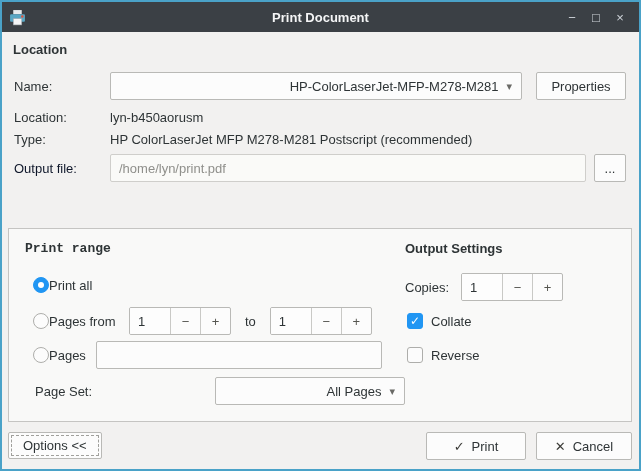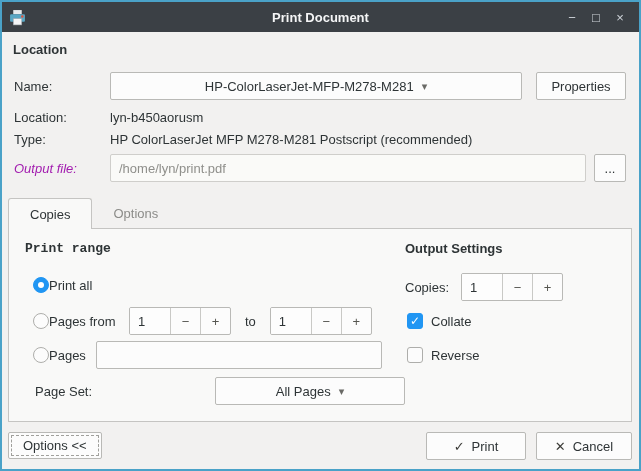--- a/index.html
+++ b/index.html
@@ -33,31 +33,31 @@
   .win-btn {
     width: 24px; height: 30px;
     display: flex; align-items: center; justify-content: center;
     color: #ced3d9; font-size: 13px; cursor: default;
   }
   
   .body { position: relative; height: 437px; }
   .section-label { position: absolute; left: 11px; top: 10px; font-weight: bold; }
   .row { position: absolute; display: flex; align-items: center; }
   .lbl { flex: 0 0 96px; }
-  .lbl-disabled { color: #a21caf; font-style: italic; }
+  .lbl-disabled { color: #0f172a; }
 
   .row-name     { left: 12px; top: 40px;  right: 13px; height: 28px; }
   .row-location { left: 12px; top: 76px;  height: 18px; }
   .row-type     { left: 12px; top: 98px;  height: 18px; }
   .row-output   { left: 12px; top: 122px; right: 13px; height: 28px; }
 
   .combobox {
     height: 28px; background: #fcfcfc;
     border: 1px solid #b9b9b6; border-radius: 2px;
-    display: flex; align-items: center; justify-content: center;
+    display: flex; align-items: center; justify-content: flex-end;
     padding: 0 9px;
   }
   .combo-name { width: 412px; }
   .chev { color: #6a6a66; font-size: 11px; margin-left: 8px; }
 
   .btn {
     height: 28px; background: #fcfcfc;
     border: 1px solid #b9b9b6; border-radius: 2px;
     font: inherit; color: #2e3436;
     display: inline-flex; align-items: center; justify-content: center;
@@ -190,28 +190,20 @@
       <span class="lbl">Type:</span>
       <span>HP ColorLaserJet MFP M278-M281 Postscript (recommended)</span>
     </div>
 
     <div class="row row-output">
       <span class="lbl lbl-disabled">Output file:</span>
       <input class="entry entry-output" value="/home/lyn/print.pdf" style="">
       <button class="btn btn-browse">...</button>
     </div>
 
-    <div class="tabbar">
-      <div class="tab active">
-        <span>Copies</span>
-      </div>
-      <div class="tab inactive">
-        <span>Options</span>
-      </div>
-    </div>
 
     <div class="panel">
 
       <div class="p-abs pr-heading">Print range</div>
 
       <div class="p-abs row-all">
         <span class="radio selected"></span>
         <span class="radio-label">Print all</span>
       </div>
 

